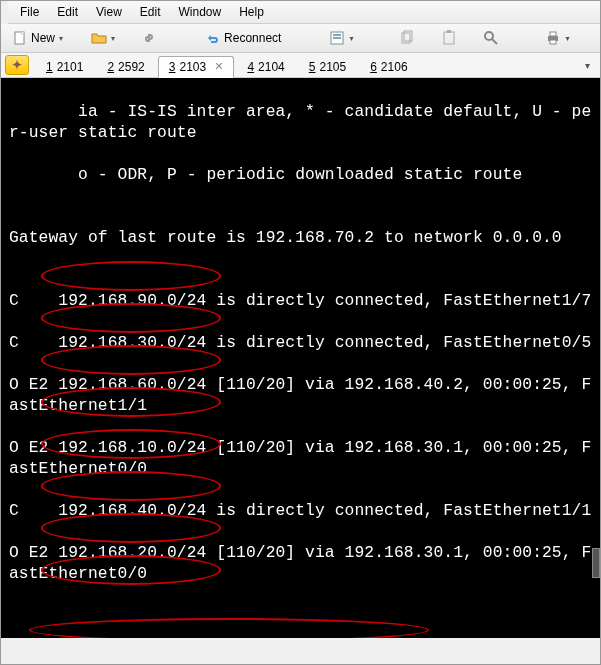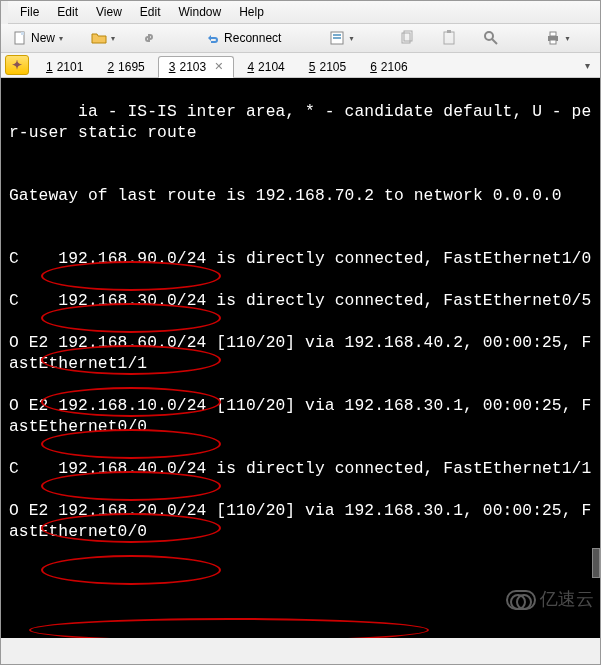--- a/index.html
+++ b/index.html
@@ -288,21 +288,21 @@
 </div>
 
 <div class="tabbar">
   <div class="tab-add">✦</div>
   <div class="tab">
     <span class="tab-num">1</span>
     <span>2101</span>
   </div>
   <div class="tab">
     <span class="tab-num">2</span>
-    <span>1695</span>
+    <span>2592</span>
   </div>
   <div class="tab active">
     <span class="tab-num">3</span>
     <span>2103</span>
     <span class="tab-close">✕</span>
   </div>
   <div class="tab">
     <span class="tab-num">4</span>
     <span>2104</span>
   </div>
@@ -312,24 +312,25 @@
   </div>
   <div class="tab">
     <span class="tab-num">6</span>
     <span>2106</span>
   </div>
   <div class="tabbar-menu">▾</div>
 </div>
 
 <div class="terminal">
 <span class="line">       ia - IS-IS inter area, * - candidate default, U - per-user static route</span>
+<span class="line">       o - ODR, P - periodic downloaded static route</span>
 <span class="line"></span>
 <span class="line">Gateway of last route is 192.168.70.2 to network 0.0.0.0</span>
 <span class="line"></span>
-<span class="line">C    192.168.90.0/24 is directly connected, FastEthernet1/0</span>
+<span class="line">C    192.168.90.0/24 is directly connected, FastEthernet1/7</span>
 <span class="line">C    192.168.30.0/24 is directly connected, FastEthernet0/5</span>
 <span class="line">O E2 192.168.60.0/24 [110/20] via 192.168.40.2, 00:00:25, FastEthernet1/1</span>
 <span class="line">O E2 192.168.10.0/24 [110/20] via 192.168.30.1, 00:00:25, FastEthernet0/0</span>
 <span class="line">C    192.168.40.0/24 is directly connected, FastEthernet1/1</span>
 <span class="line">O E2 192.168.20.0/24 [110/20] via 192.168.30.1, 00:00:25, FastEthernet0/0</span>
 
 
 
 
   <div class="ellipse" style="left:40px; top:183px; width:180px; height:30px;"></div>
@@ -337,17 +338,13 @@
   <div class="ellipse" style="left:40px; top:267px; width:180px; height:30px;"></div>
   <div class="ellipse" style="left:40px; top:309px; width:180px; height:30px;"></div>
   <div class="ellipse" style="left:40px; top:351px; width:180px; height:30px;"></div>
   <div class="ellipse" style="left:40px; top:393px; width:180px; height:30px;"></div>
   <div class="ellipse" style="left:40px; top:435px; width:180px; height:30px;"></div>
   <div class="ellipse" style="left:40px; top:477px; width:180px; height:30px;"></div>
   <div class="ellipse" style="left:28px; top:540px; width:400px; height:24px;"></div>
 
   <div class="scrollgrip"></div>
 
-  <div class="watermark">
-    <span class="wm-logo"></span>
-    <span>亿速云</span>
-  </div>
 </div>
 
 </body></html>

